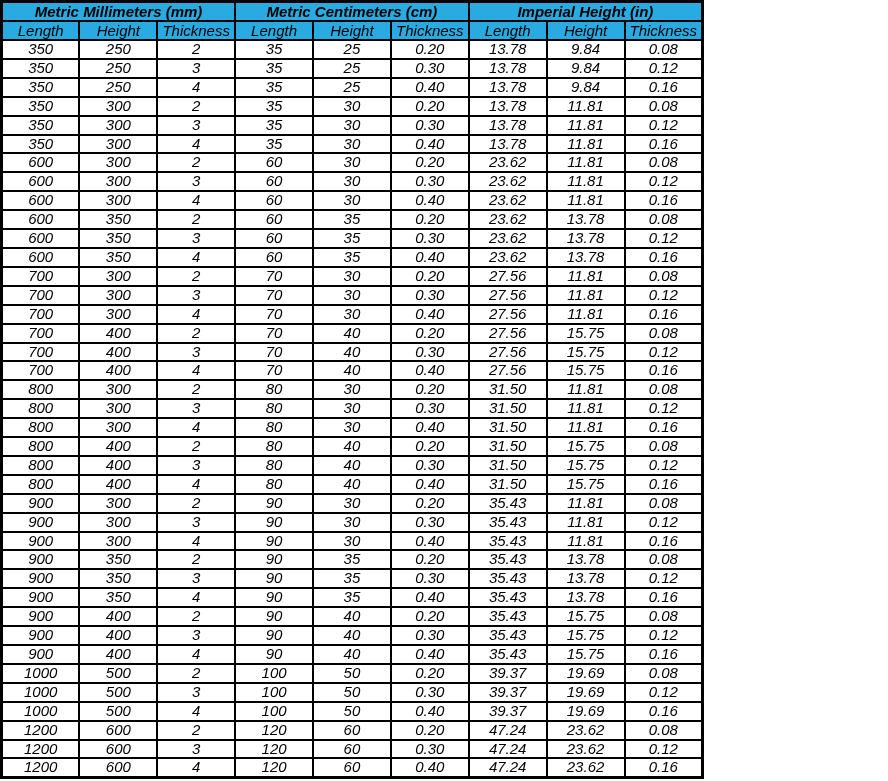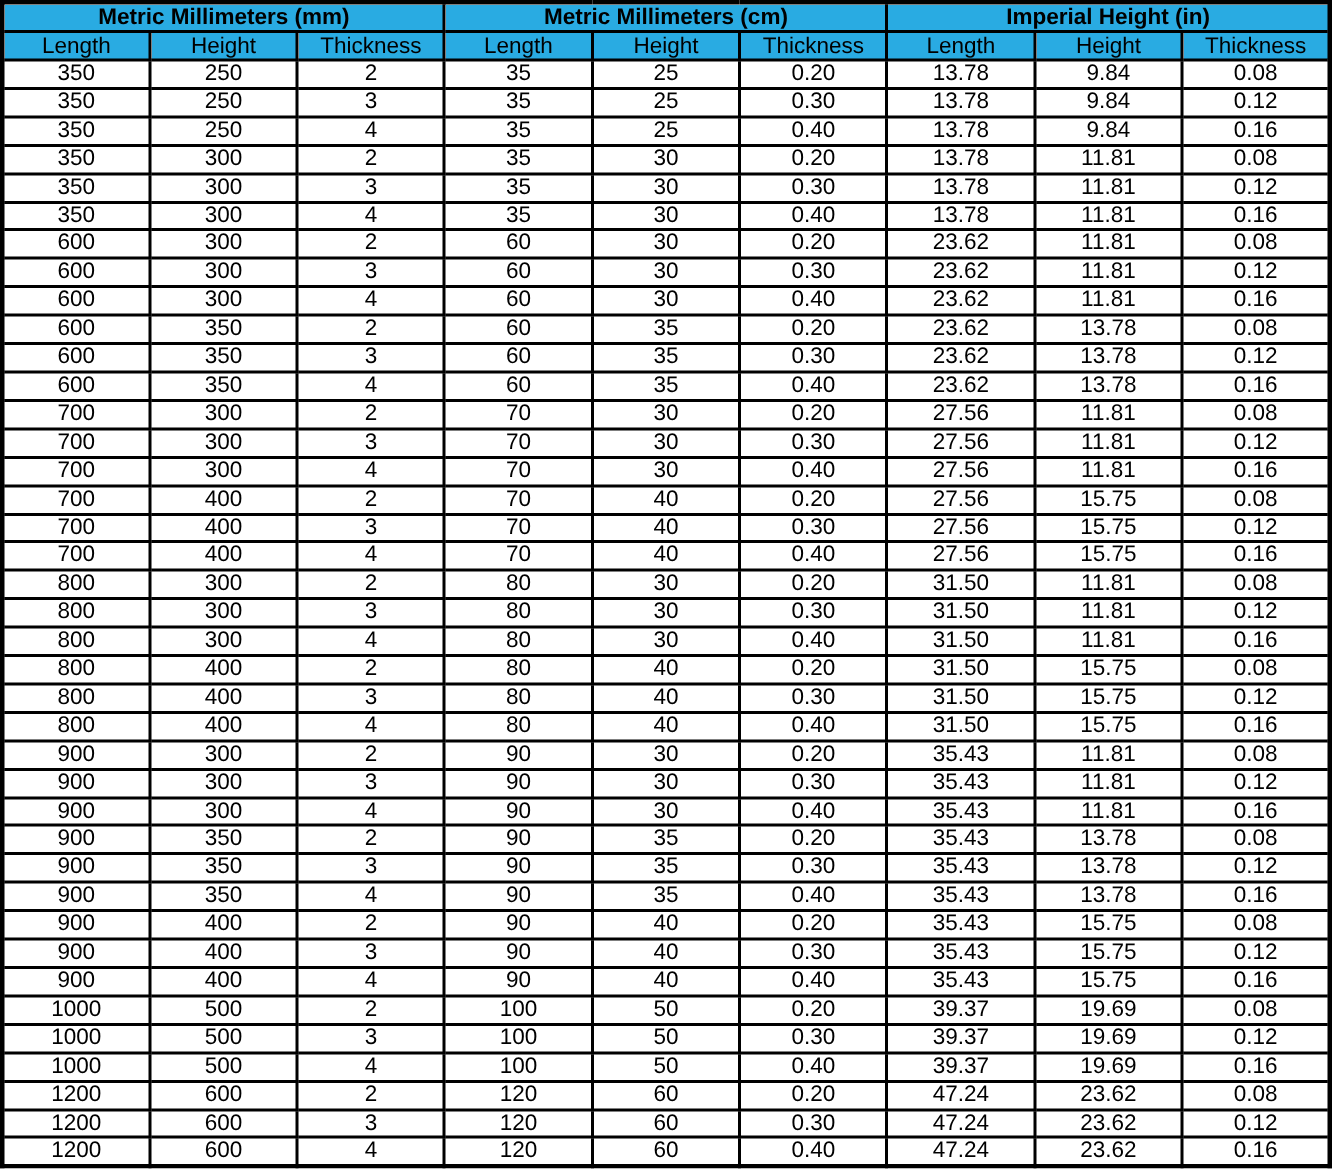--- a/index.html
+++ b/index.html
@@ -7,25 +7,26 @@
     --grid:#000000;
     --cell-bg:#FFFFFF;
     --text:#000000;
   }
   html,body{margin:0;padding:0;background:#fff;}
   .sheet{
     width:888px;
     font-family:"Liberation Sans", sans-serif;
   }
   table.size-chart{
-    width:888px;
+    width:704px;
     border-collapse:collapse;
     table-layout:fixed;
     border:3px solid var(--grid);
     background:var(--cell-bg);
+    font-style:italic;
   }
   table.size-chart th,
   table.size-chart td{
     border:2px solid var(--grid);
     text-align:center;
     vertical-align:middle;
     padding:0;
     color:var(--text);
     font-size:15px;
     overflow:hidden;
@@ -63,21 +64,21 @@
       <col style="width:11.111%">
         <col style="width:11.111%">
         <col style="width:11.111%">
       <col style="width:11.111%">
         <col style="width:11.111%">
         <col style="width:11.112%">
     </colgroup>
     <thead>
       <tr>
         <th class="section-title" colspan="3">Metric Millimeters (mm)</th>
-        <th class="section-title" colspan="3">Metric Millimeters (cm)</th>
+        <th class="section-title" colspan="3">Metric Centimeters (cm)</th>
         <th class="section-title" colspan="3">Imperial Height (in)</th>
       </tr>
       <tr>
         <th class="col-header">Length</th>
         <th class="col-header">Height</th>
         <th class="col-header">Thickness</th>
         <th class="col-header">Length</th>
         <th class="col-header">Height</th>
         <th class="col-header">Thickness</th>
         <th class="col-header">Length</th>

